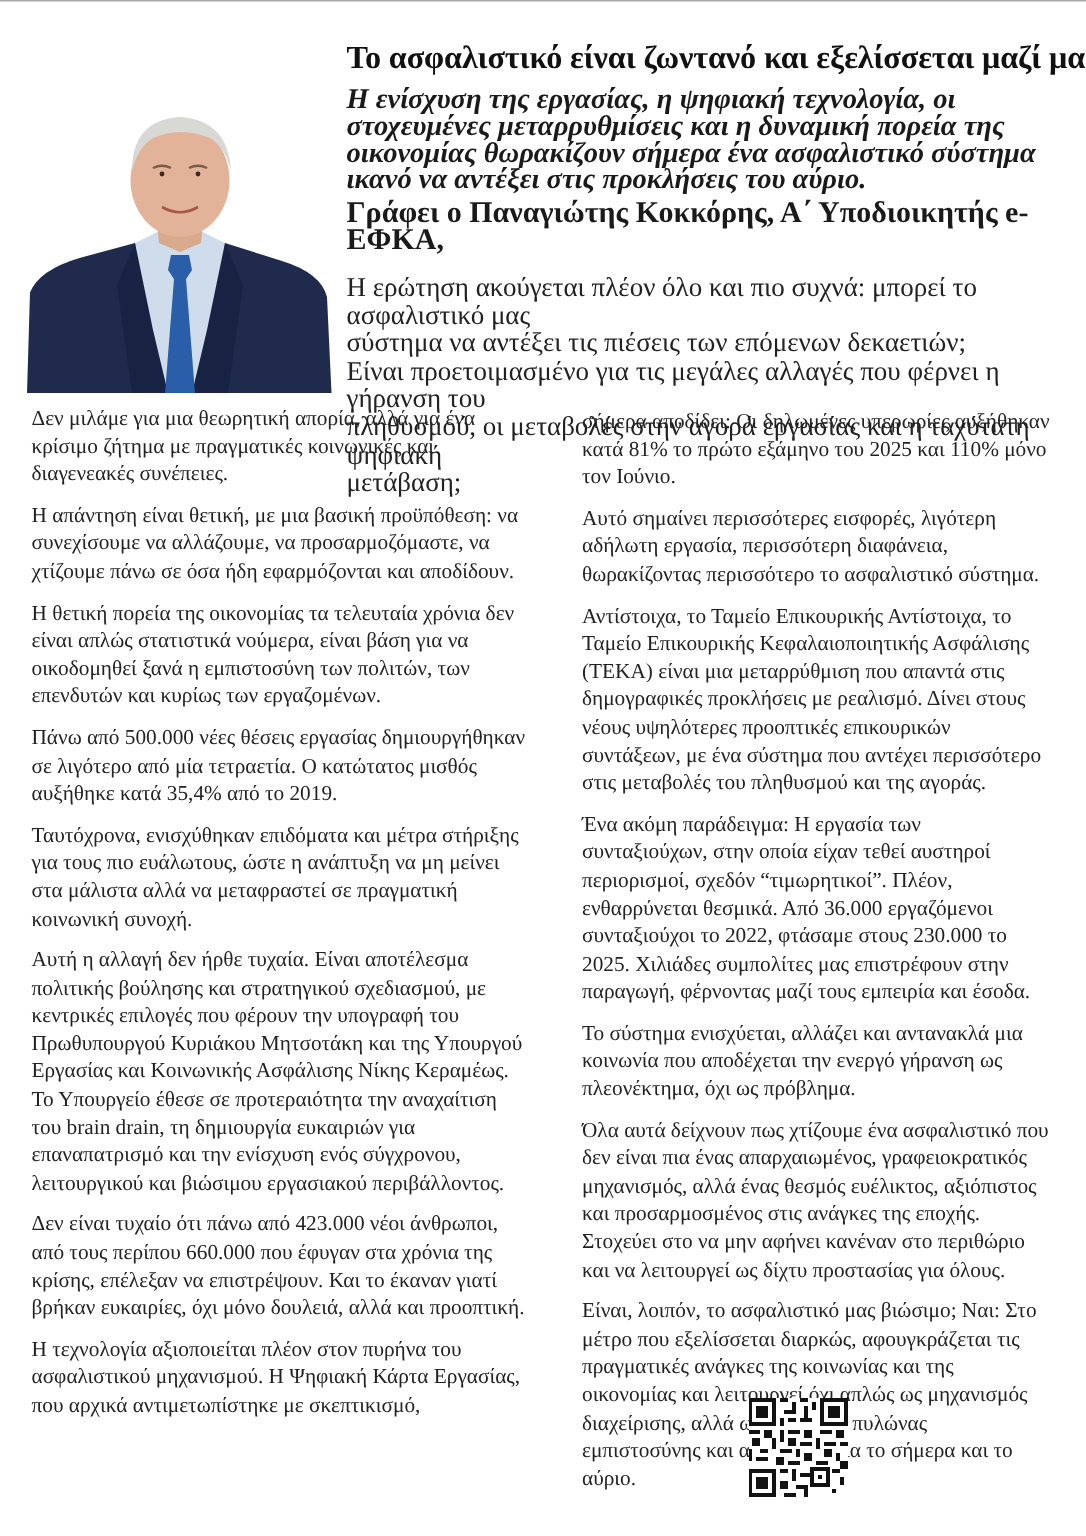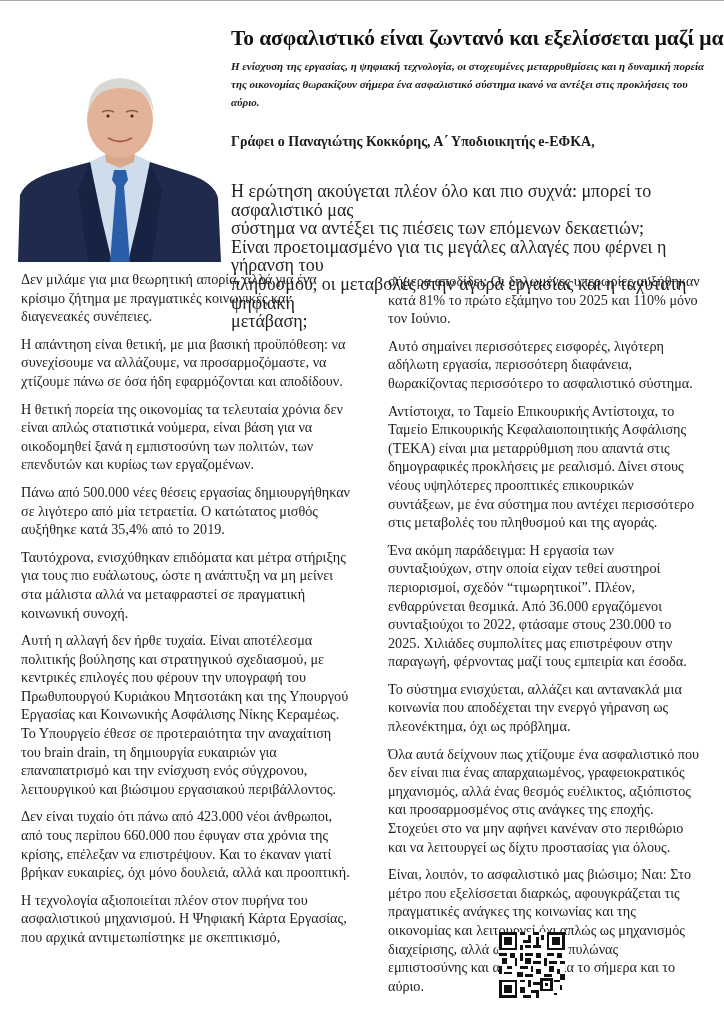--- a/index.html
+++ b/index.html
@@ -4,23 +4,23 @@
 <style>
   html, body { margin: 0; padding: 0; background: #ffffff; }
   body { width: 724px; height: 1024px; position: relative; overflow: hidden;
          font-family: "Liberation Serif", serif; color: #1a1a1a; }
   .top-rule { position: absolute; left: 0; top: 0; width: 724px; height: 1px; background: #a8a8a8; }
   .photo { position: absolute; left: 18px; top: 70px; width: 205px; height: 192px; overflow: hidden; background: #fff; }
   .photo svg { display: block; }
   .title { position: absolute; left: 231px; top: 26px; width: 490px; margin: 0;
            font-size: 21.5px; font-weight: bold; letter-spacing: -0.1px; color: #111; white-space: nowrap; }
   .lede { position: absolute; left: 231px; top: 58px; width: 480px; margin: 0;
-          font-size: 11px; line-height: 17.8px; font-weight: bold; font-style: italic; color: #1a1a1a; }
+          font-size: 19px; line-height: 17.8px; font-weight: bold; font-style: italic; color: #1a1a1a; }
   .byline { position: absolute; left: 231px; top: 133px; width: 480px; margin: 0;
-            font-size: 14px; line-height: 18px; font-weight: bold; color: #1a1a1a; }
+            font-size: 20px; line-height: 18px; font-weight: bold; color: #1a1a1a; }
   .intro { position: absolute; left: 231px; top: 182px; width: 476px; margin: 0;
            font-size: 18px; line-height: 18.6px; color: #222; }
   .col { position: absolute; font-size: 14.2px; line-height: 18.6px; color: #222; }
   .col p { margin: 0 0 9px 0; }
   .col-left { left: 21px; top: 270px; width: 332px; }
   .col-right { left: 388px; top: 272px; width: 312px; }
   .qr { position: absolute; left: 498px; top: 932px; width: 68px; height: 66px; }
 </style>
 </head>
 <body>

